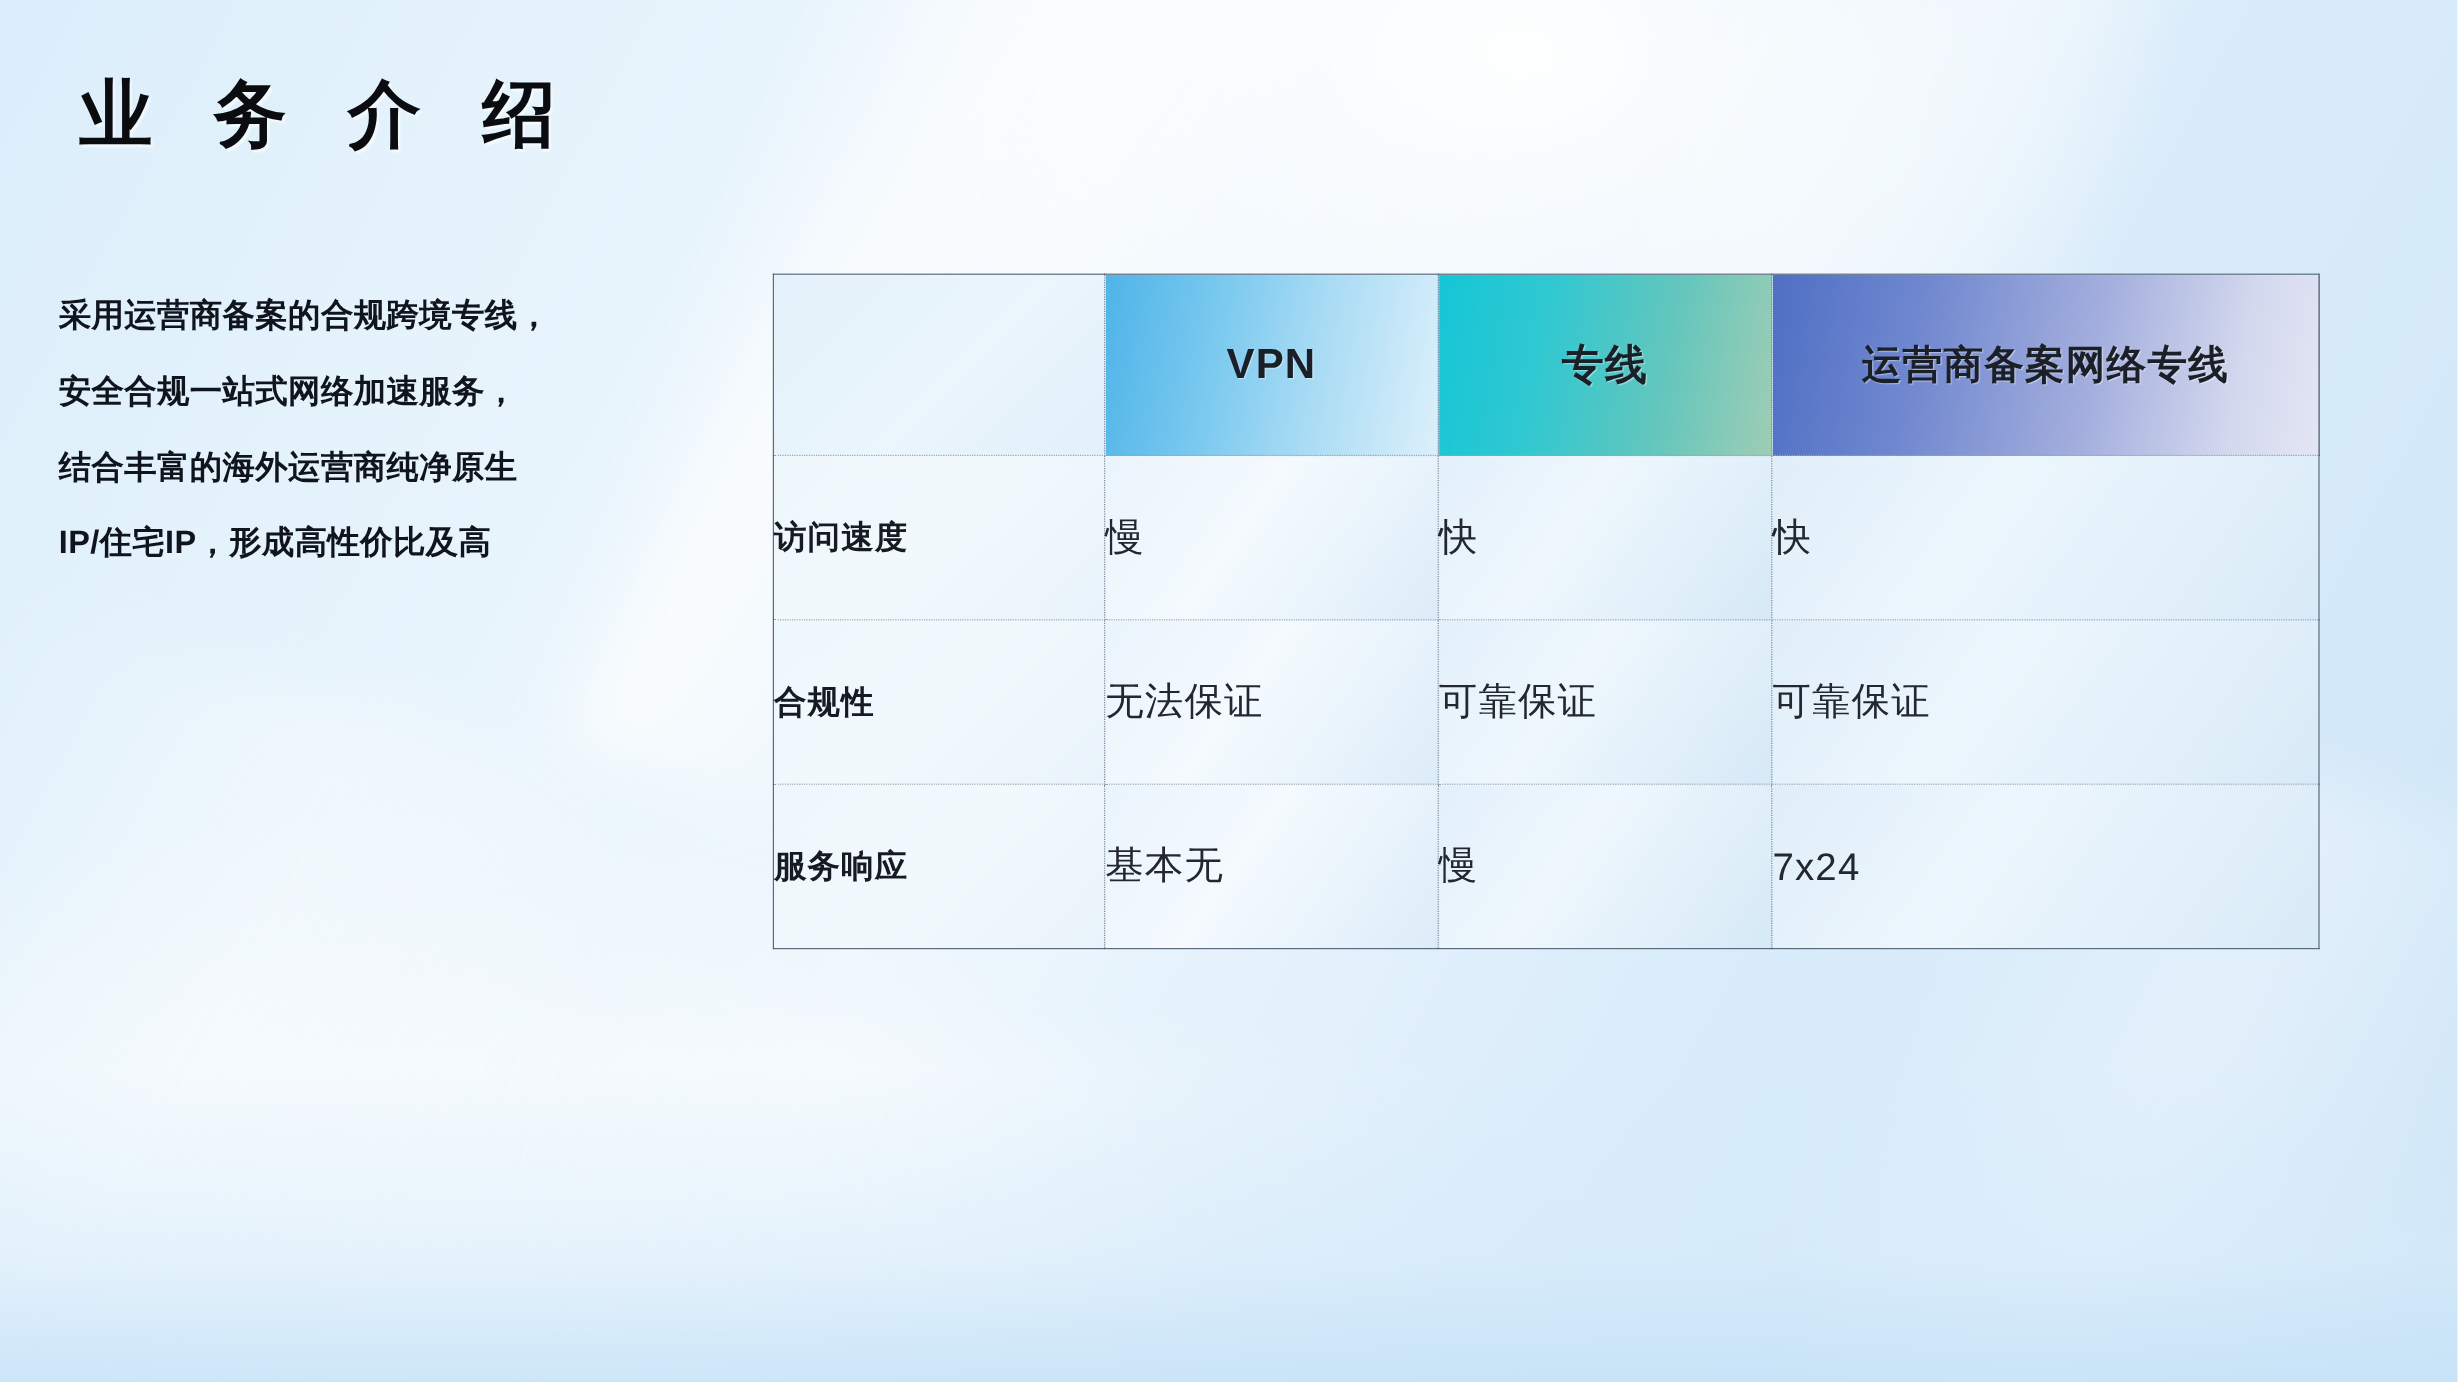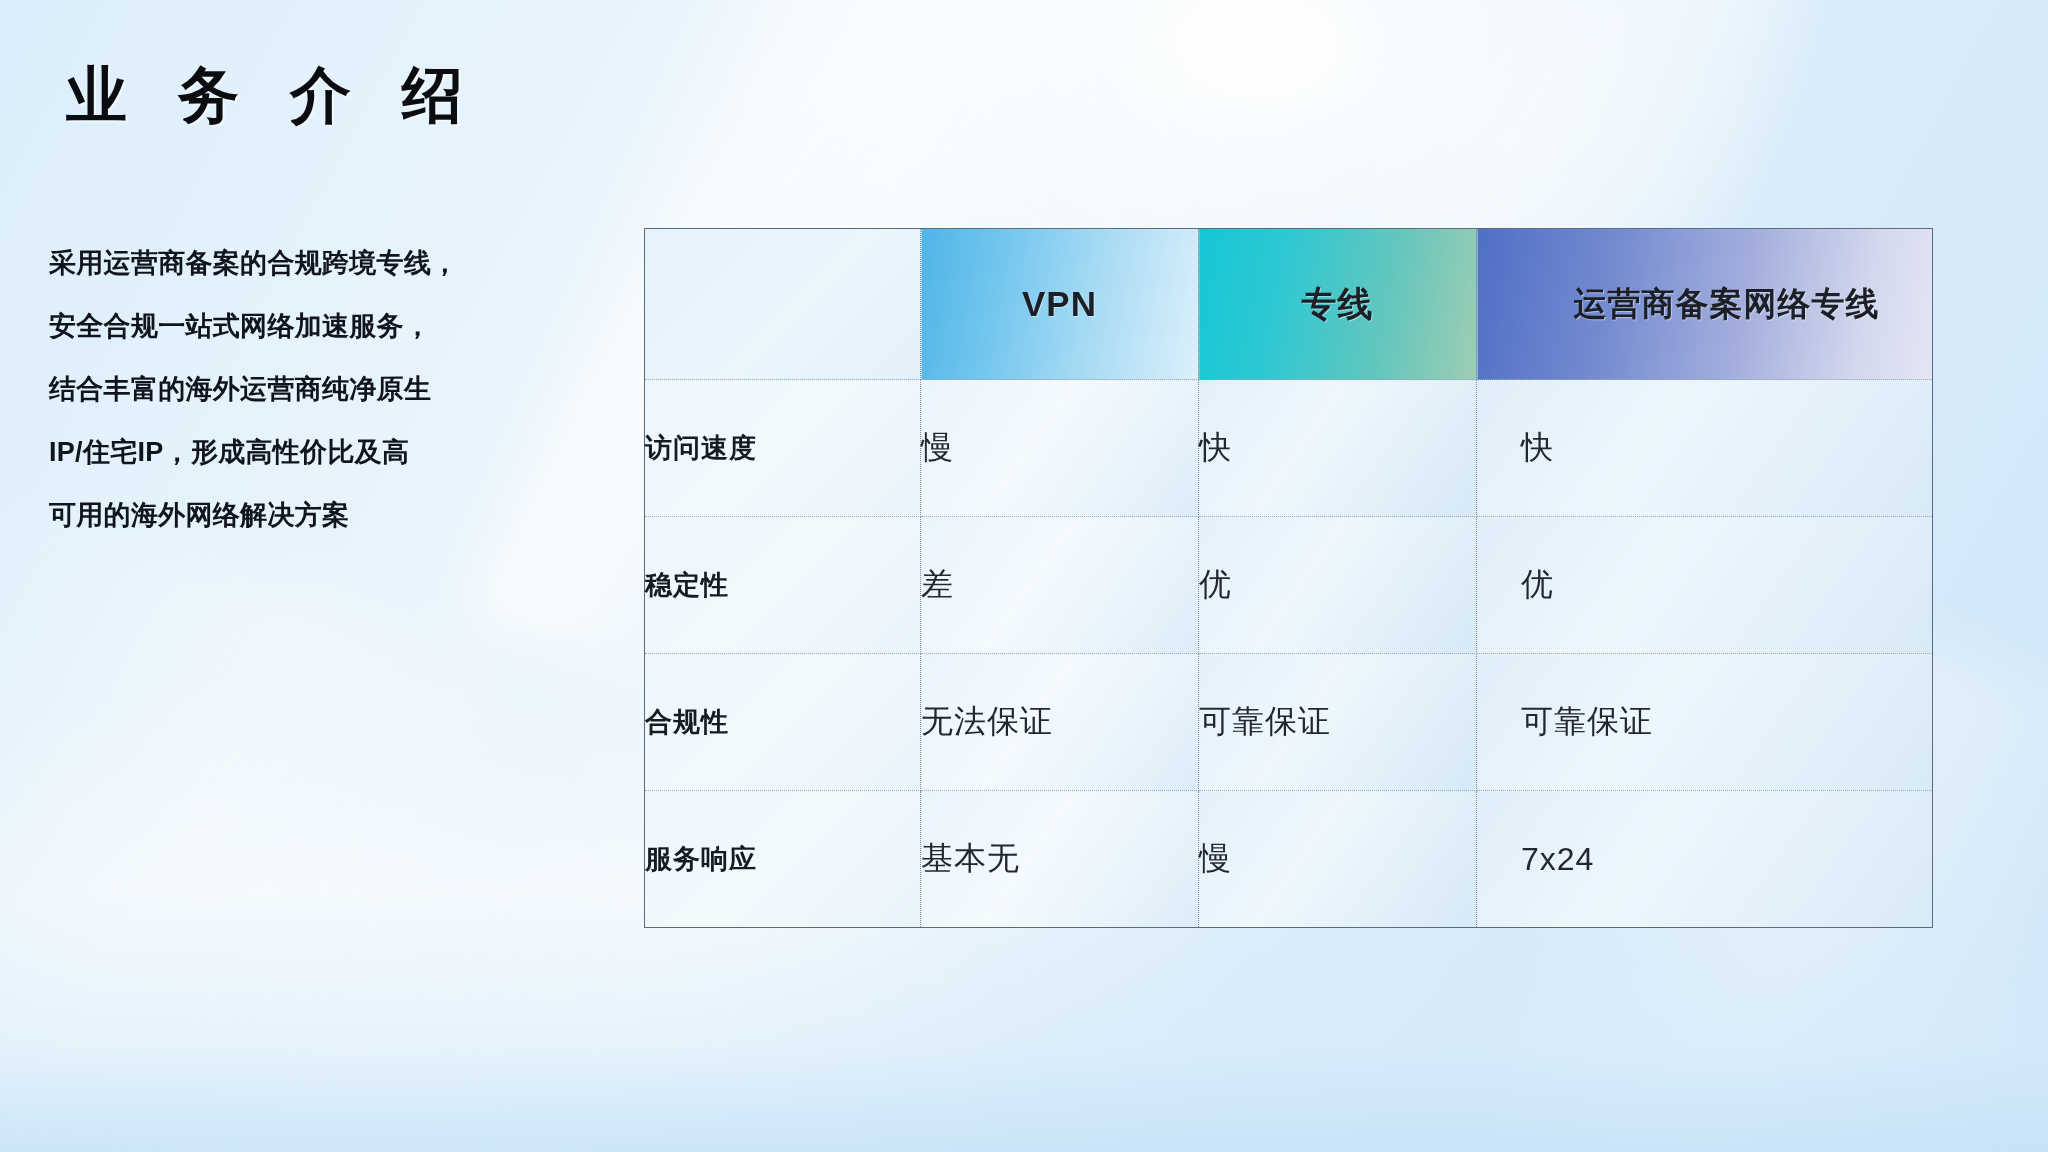--- a/index.html
+++ b/index.html
@@ -92,21 +92,21 @@
   .compare-table col.c3 { width: 456px; }
 
   .compare-table th,
   .compare-table td {
     border-right: 1px dotted #7e8c9b;
     border-bottom: 1px dotted #9aa8b6;
     vertical-align: middle;
     padding: 0;
   }
   .compare-table th:last-child,
-  .compare-table td:last-child { border-right: none; padding-left: 44px; }
+  .compare-table td:last-child { border-right: none; }
   .compare-table tr:last-child td { border-bottom: none; }
 
   .head-row th { height: 150px; }
 
   .h-blank {
     background: linear-gradient(135deg, #e5f2fb 0%, #eaf5fc 55%, #e3f0fa 100%);
   }
   .h-vpn {
     background: linear-gradient(100deg, #4fb4e8 0%, #73c6ee 28%, #a8dbf4 62%, #dcf0fb 100%);
   }
@@ -161,21 +161,20 @@
   <div class="streak streak-f"></div>
   <div class="bottom-haze"></div>
 
   <div class="page-title">业 务 介 绍</div>
 
   <div class="intro-paragraph">
     <div class="intro-line">采用运营商备案的合规跨境专线，</div>
     <div class="intro-line">安全合规一站式网络加速服务，</div>
     <div class="intro-line">结合丰富的海外运营商纯净原生</div>
     <div class="intro-line">IP/住宅IP，形成高性价比及高</div>
-    <div class="intro-line">可用的海外网络解决方案</div>
   </div>
 
   <table class="compare-table">
     <colgroup>
       <col class="c0">
         <col class="c1">
         <col class="c2">
         <col class="c3">
     </colgroup>
     <thead>
@@ -195,26 +194,20 @@
       </tr>
     </thead>
     <tbody>
       <tr class="body-row">
         <td class="cell-label">访问速度</td>
         <td class="cell-value">慢</td>
         <td class="cell-value alt">快</td>
         <td class="cell-value wide">快</td>
       </tr>
       <tr class="body-row">
-        <td class="cell-label">稳定性</td>
-        <td class="cell-value">差</td>
-        <td class="cell-value alt">优</td>
-        <td class="cell-value wide">优</td>
-      </tr>
-      <tr class="body-row">
         <td class="cell-label">合规性</td>
         <td class="cell-value">无法保证</td>
         <td class="cell-value alt">可靠保证</td>
         <td class="cell-value wide">可靠保证</td>
       </tr>
       <tr class="body-row">
         <td class="cell-label">服务响应</td>
         <td class="cell-value">基本无</td>
         <td class="cell-value alt">慢</td>
         <td class="cell-value wide">7x24</td>

